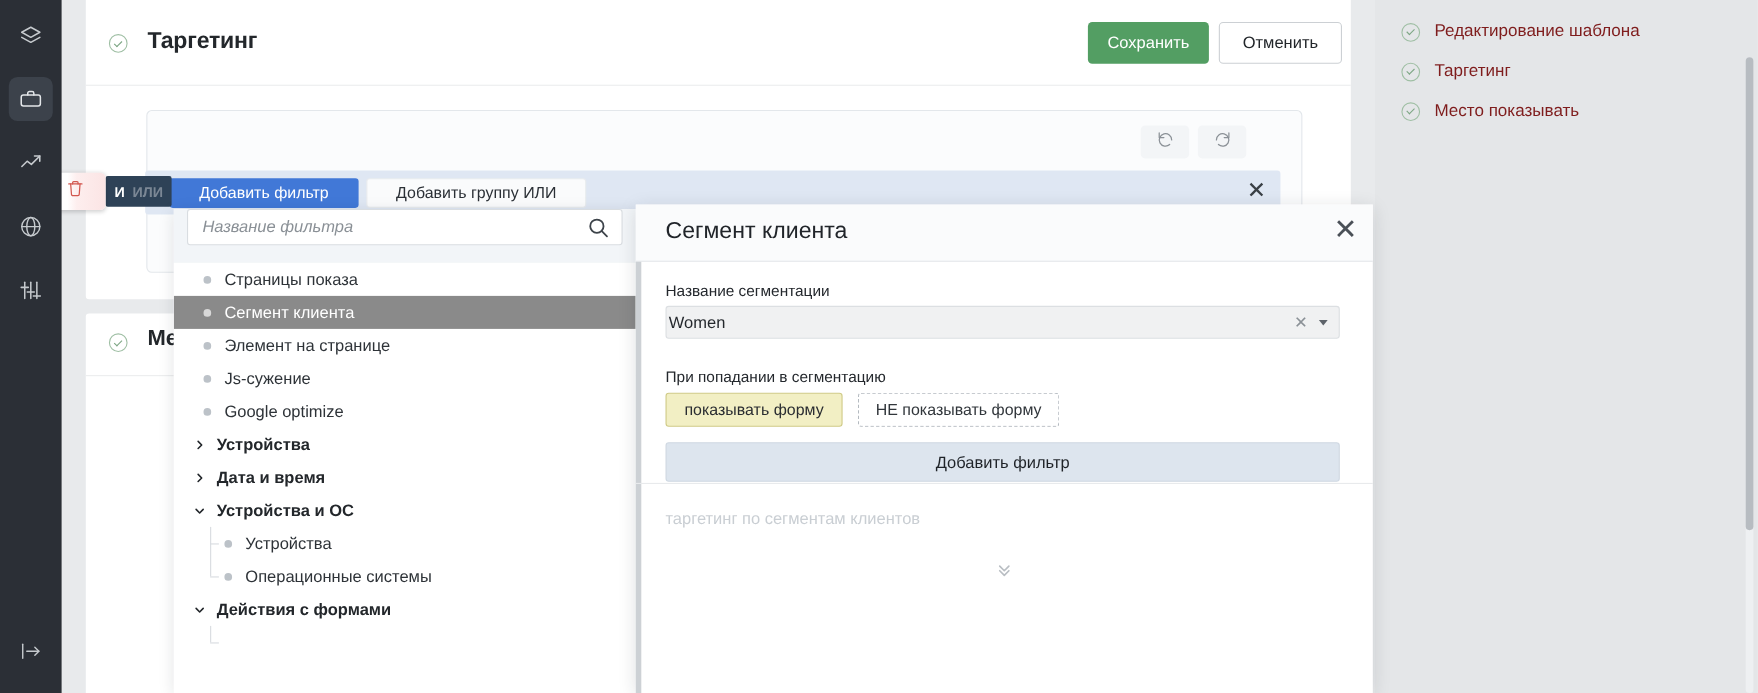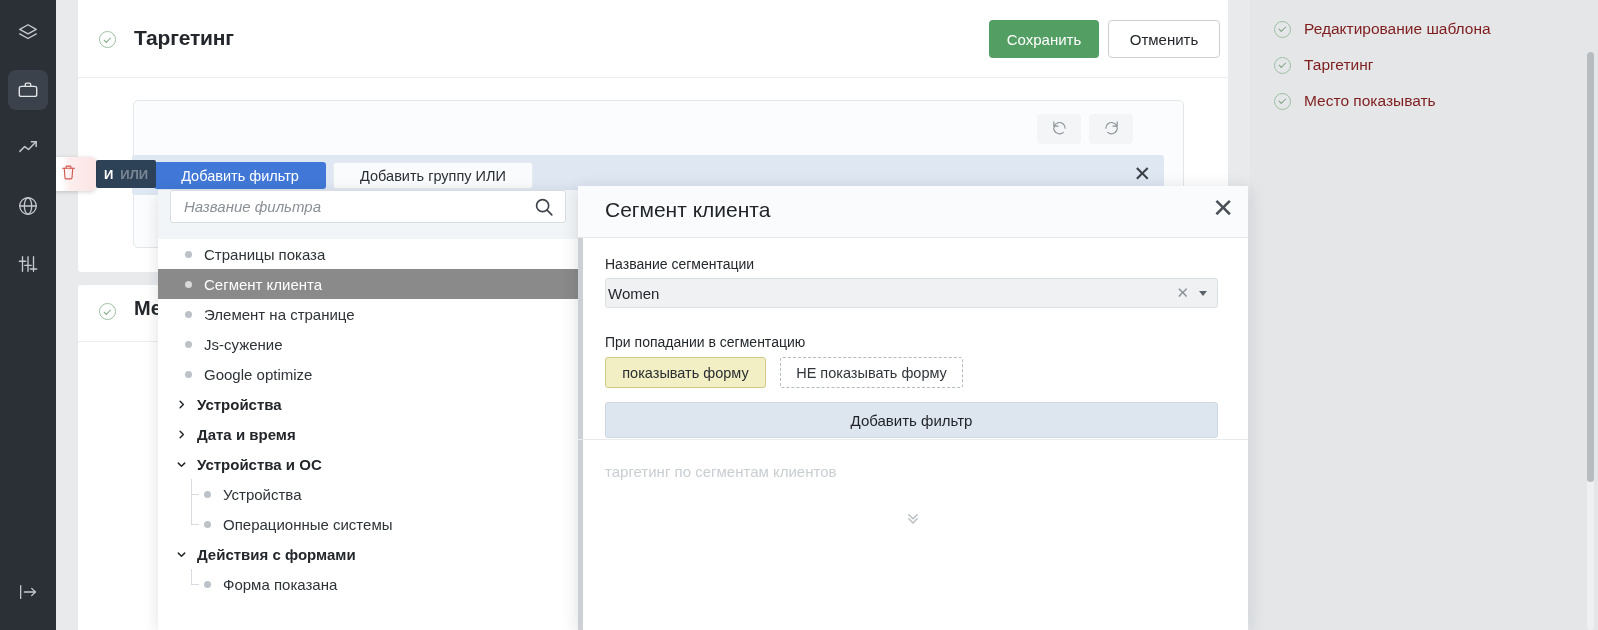--- a/index.html
+++ b/index.html
@@ -582,24 +582,20 @@
           <span>Операционные системы</span>
         </div>
         <div class="frow group">
           <span class="chev">
             <svg width="11" height="11" viewBox="0 0 24 24" fill="none" stroke="#23272b" stroke-width="3.2" stroke-linecap="round" stroke-linejoin="round">
               <polyline points="5 9 12 16 19 9"></polyline>
             </svg>
           </span>
           <span>Действия с формами</span>
         </div>
-        <div class="frow lvl2">
-          <span class="bullet"></span>
-          <span>Форма показана</span>
-        </div>
         <div class="tree-line" style="top: 240px; height: 45px;"></div>
         <div class="tree-tick" style="top: 255px;"></div>
         <div class="tree-tick" style="top: 285px;"></div>
         <div class="tree-line" style="top: 330px; height: 15px;"></div>
         <div class="tree-tick" style="top: 345px;"></div>
       </div>
   </div>
   <div class="flist-sb-track"></div>
   <div class="flist-sb-thumb"></div>
 

